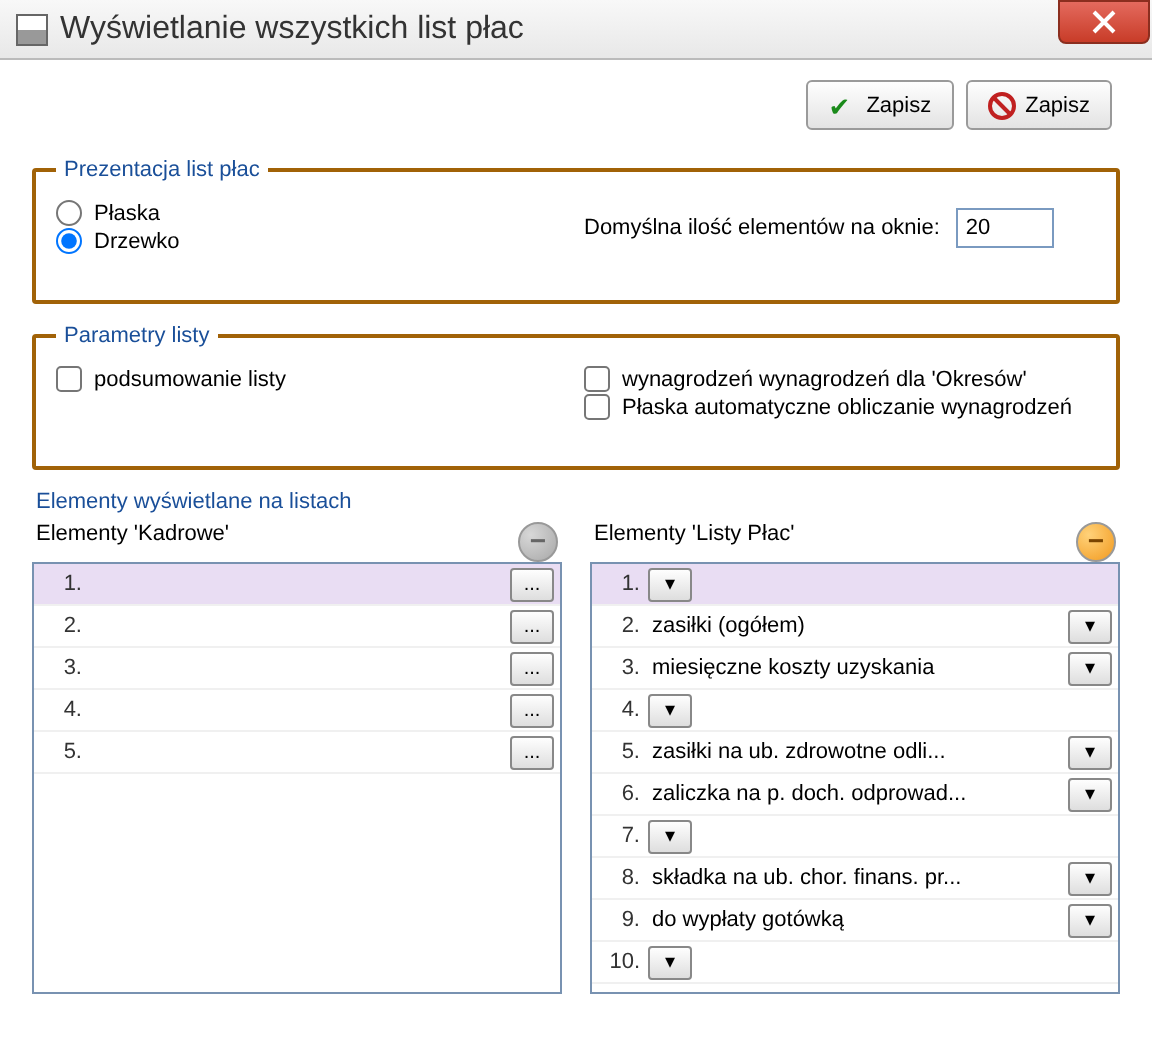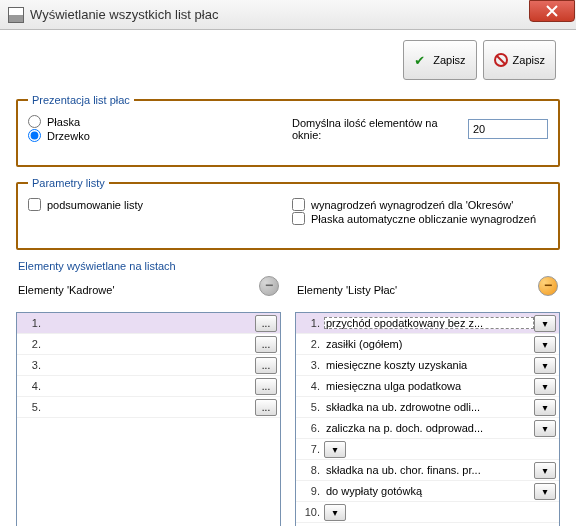--- a/index.html
+++ b/index.html
@@ -18,38 +18,38 @@
     display: flex;
     align-items: center;
     padding: 0 0 0 8px;
   }
   .titlebar .app-icon {
     width: 16px; height: 16px;
     background: linear-gradient(to bottom, #fff 0%, #fff 50%, #999 50%, #999 100%);
     border: 1px solid #666;
     margin-right: 6px;
   }
-  .titlebar .title { flex: 1; color: #333; font-size: 13px; }
+  .titlebar .title { flex: 1; color: #333; font-size: 16px; }
   .titlebar .close {
     width: 46px; height: 22px;
     background: linear-gradient(to bottom, #e46a5e, #c83c28);
     border: 1px solid #8b2e1f;
     border-radius: 0 0 4px 4px;
     margin-top: -8px;
     margin-right: 1px;
     color: #fff;
     display: flex; align-items: center; justify-content: center;
     font-size: 13px;
   }
   .client {
     padding: 10px 10px 10px 10px;
   }
   .toolbar { display: flex; justify-content: flex-end; gap: 6px; padding: 0 10px 8px 0;}
   .btn {
-    height: 40px;
+    height: 25px;
     border: 1px solid #9a9a9a;
     background: linear-gradient(to bottom,#fefefe,#e3e3e3);
     border-radius: 3px;
     display: inline-flex; align-items: center;
     padding: 0 10px;
     gap: 5px;
     cursor: pointer;
   }
   .btn .ico { width:14px; height:14px; display:inline-block; }
   .ico-check::before { content:"✔"; color:#1a8a1a; font-size:13px; }
@@ -68,31 +68,31 @@
     padding: 8px 10px 22px 10px;
   }
   legend { color: #1a4f99; padding: 0 4px; }
   .row { display:flex; align-items:center; gap:8px; }
   .radio, .check {
     display:flex; align-items:center; gap:6px;
     margin: 1px 0;
   }
   .radio input, .check input { margin:0; }
   .num-input {
-    width: 80px; height: 20px;
+    width: 49px; height: 20px;
     border: 1px solid #7a9ac0;
     padding: 2px 28px 2px 4px;
     font-size: 11px;
   }
   .half { width: 50%; }
   .elements-wrap { display:flex; gap: 14px; margin: 0 6px; }
   .col { flex:1; min-width:0; }
   .col-header {
-    display:flex; align-items:flex-end; justify-content:space-between;
-    margin-bottom: 16px;
+    display:flex; align-items:flex-start; justify-content:space-between;
+    margin-bottom: 0;
     padding: 0 2px;
   }
   .circle-btn {
     width:20px; height:20px; border-radius:50%;
     display:flex;align-items:center;justify-content:center;
     border:1px solid #999;
     cursor:pointer;
   }
   .circle-gray { background: radial-gradient(circle at 30% 30%, #d8d8d8, #a8a8a8); color:#666;}
   .circle-orange { background: radial-gradient(circle at 30% 30%, #ffd27a, #f29a1f); color:#7a4400;}
@@ -245,41 +245,39 @@
     <div class="col">
       <div class="col-header">
         <span>Elementy 'Listy Płac'</span>
         <div class="circle-btn circle-orange">
             <span>−</span>
           </div>
       </div>
       <div class="listbox listbox-right">
         <div class="listrow first sel">
           <div class="num">1.</div>
-          <div class="txt">przychód opodatkowany bez z...</div>
           <div class="rbtn">▾</div>
         </div>
         <div class="listrow">
           <div class="num">2.</div>
           <div class="txt">zasiłki (ogółem)</div>
           <div class="rbtn">▾</div>
         </div>
         <div class="listrow">
           <div class="num">3.</div>
           <div class="txt">miesięczne koszty uzyskania</div>
           <div class="rbtn">▾</div>
         </div>
         <div class="listrow">
           <div class="num">4.</div>
-          <div class="txt">miesięczna ulga podatkowa</div>
           <div class="rbtn">▾</div>
         </div>
         <div class="listrow">
           <div class="num">5.</div>
-          <div class="txt">składka na ub. zdrowotne odli...</div>
+          <div class="txt">zasiłki na ub. zdrowotne odli...</div>
           <div class="rbtn">▾</div>
         </div>
         <div class="listrow">
           <div class="num">6.</div>
           <div class="txt">zaliczka na p. doch. odprowad...</div>
           <div class="rbtn">▾</div>
         </div>
         <div class="listrow">
           <div class="num">7.</div>
           <div class="rbtn">▾</div>

